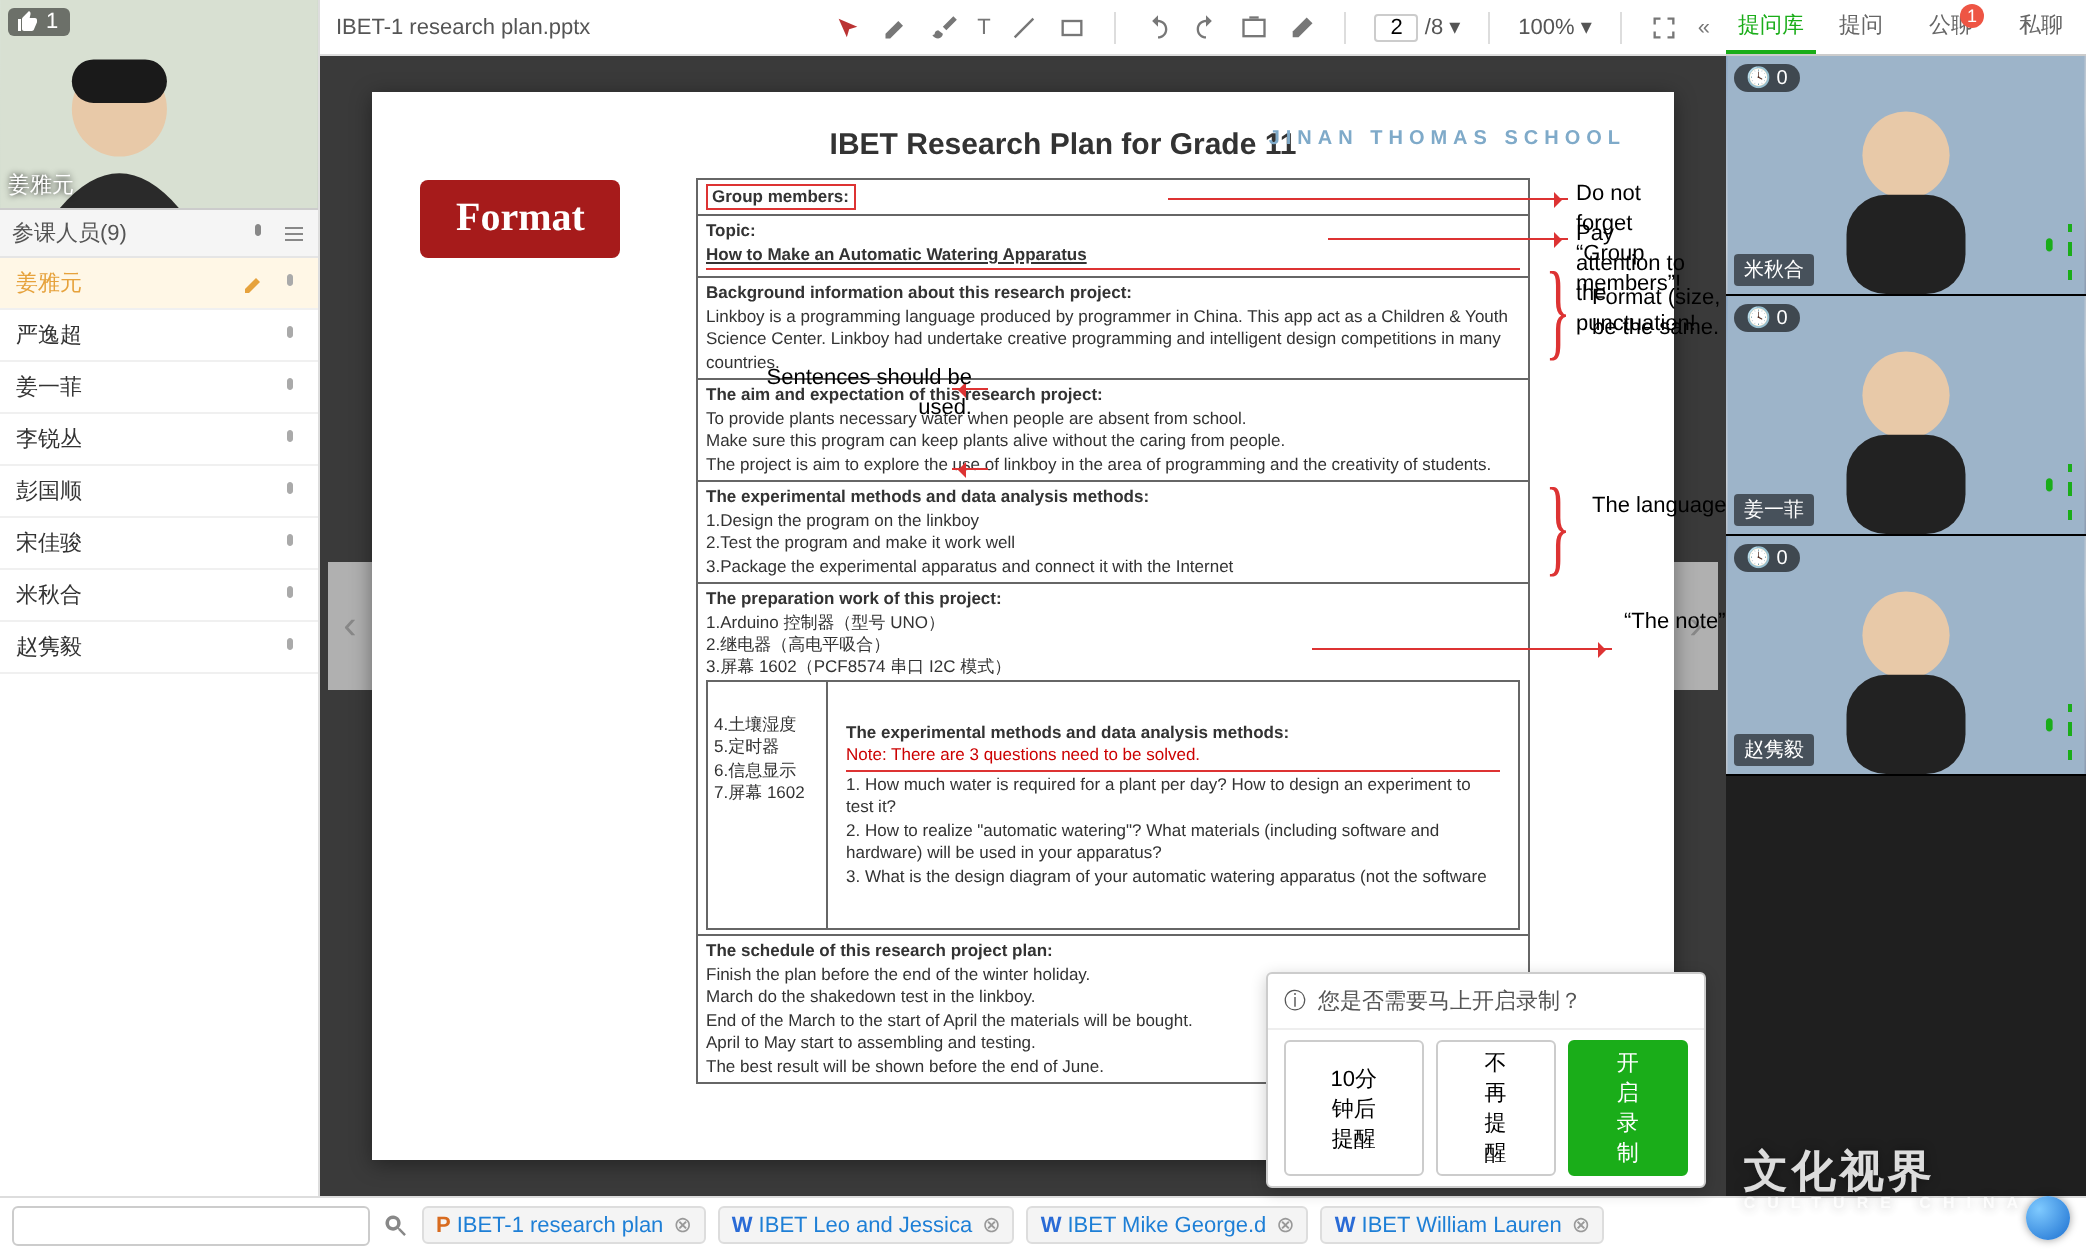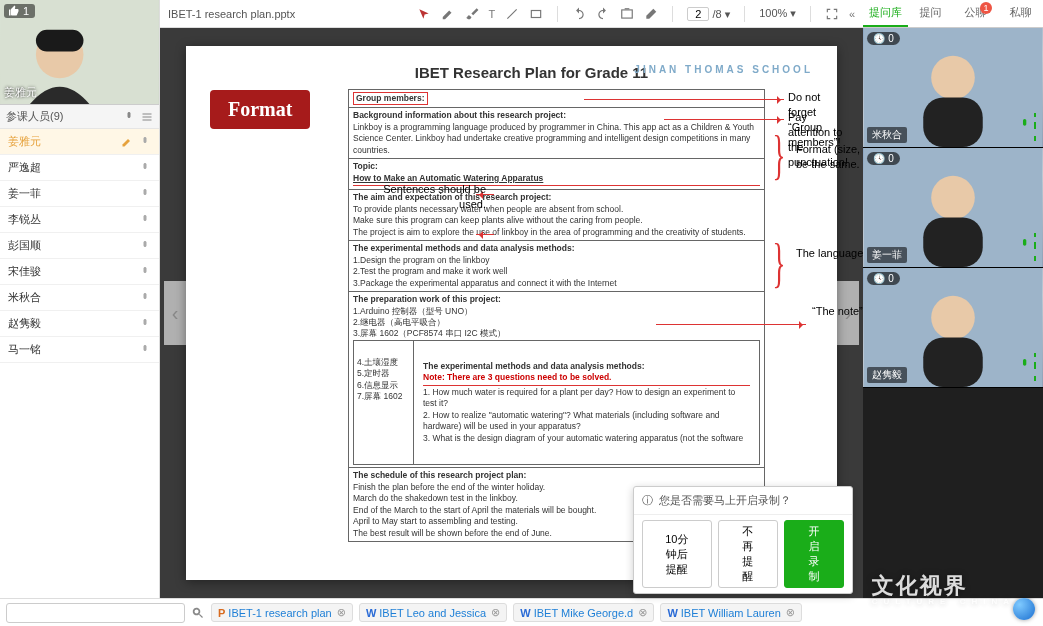--- a/index.html
+++ b/index.html
@@ -35,21 +35,21 @@
   .slide-title{text-align:center;font-weight:bold;font-size:15px;margin-bottom:8px;margin-left:140px;margin-right:100px}
   .school{position:absolute;top:18px;right:24px;font-size:10px;letter-spacing:3px;color:#7faac9;font-weight:600}
   .format-tag{position:absolute;top:44px;left:24px;background:#a61b1b;color:#fff;font-family:Georgia,serif;font-weight:bold;font-size:20px;padding:8px 18px;border-radius:4px}
   .doc{margin-left:140px;margin-right:50px;border:1px solid #666;font-size:8.5px;line-height:1.35}
   .doc .sec{border-bottom:1px solid #666;padding:2px 4px}
   .doc .sec:last-child{border-bottom:none}
   .doc b{font-weight:bold}
   .doc .gm{border:1px solid #d33;display:inline-block;padding:0 2px}
   .doc .redline{border-top:1px solid #d33;margin:1px 0}
   .doc .inset{border:1px solid #666;margin:2px;padding:2px 4px}
-  .doc .inset .note{color:#c00;font-weight:bold}
+  .doc .inset .note{color:#c00;font-weight:normal}
   .ann{position:absolute;font-size:11px;line-height:1.35;color:#000}
   .arrow-h{position:absolute;height:0;border-top:1.5px solid #d33}
   .arrow-h:after{content:"";position:absolute;right:-1px;top:-4px;border:4px solid transparent;border-left-color:#d33}
   .arrow-h.rev:after{right:auto;left:-1px;border-left-color:transparent;border-right-color:#d33}
   .brace{position:absolute;font-size:54px;color:#d33;font-family:Georgia,serif;line-height:1;transform:scaleX(.5)}
   .footer-right{position:absolute;bottom:6px;right:18px;font-size:10px;color:#444}
   .hand{position:absolute;right:32px;bottom:48px;font-size:18px;color:#555}
   .right{width:180px;background:#1f1f1f;display:flex;flex-direction:column}
   .rtabs{display:flex;background:#fff;font-size:11px;border-bottom:1px solid #ccc}
   .rtab{flex:1;text-align:center;padding:5px 2px;color:#666;cursor:pointer;position:relative}
@@ -173,28 +173,20 @@
             </span>
           </div>
           <div class="prow">
             <span>赵隽毅</span>
             <span class="tools">
               <svg viewBox="0 0 24 24" fill="#aaa">
                 <path d="M12 14c1.66 0 3-1.34 3-3V5c0-1.66-1.34-3-3-3S9 3.34 9 5v6c0 1.66 1.34 3 3 3z"></path>
               </svg>
             </span>
           </div>
-          <div class="prow">
-            <span>马一铭</span>
-            <span class="tools">
-              <svg viewBox="0 0 24 24" fill="#aaa">
-                <path d="M12 14c1.66 0 3-1.34 3-3V5c0-1.66-1.34-3-3-3S9 3.34 9 5v6c0 1.66 1.34 3 3 3z"></path>
-              </svg>
-            </span>
-          </div>
         </div>
   </aside>
 
   <section class="center">
     <div class="topbar">
       <span class="file-title">IBET-1 research plan.pptx</span>
       <span class="tb-spacer"></span>
       <div class="tb-group">
         <span class="tb-btn accent">
               <svg viewBox="0 0 24 24" fill="currentColor">
@@ -264,22 +256,22 @@
     <div class="slide-wrap">
       <div class="nav left-n">‹</div>
       <div class="nav right-n">›</div>
       <div class="slide">
         <div class="school">JINAN THOMAS SCHOOL</div>
         <div class="slide-title">IBET Research Plan for Grade 11</div>
         <div class="format-tag">Format</div>
 
         <div class="doc">
           <div class="sec"><b class="gm">Group members:</b></div>
+          <div class="sec"><b>Topic:</b><br><b><u>How to Make an Automatic Watering Apparatus</u></b><div class="redline"></div></div>
           <div class="sec"><b>Background information about this research project:</b><br><span>Linkboy is a programming language produced by programmer in China. This app act as a Children &amp; Youth Science Center. Linkboy had undertake creative programming and intelligent design competitions in many countries.</span></div>
-          <div class="sec"><b>Topic:</b><br><b><u>How to Make an Automatic Watering Apparatus</u></b><div class="redline"></div></div>
           <div class="sec"><b>The aim and expectation of this research project:</b><br><span>To provide plants necessary water when people are absent from school.</span><br><span>Make sure this program can keep plants alive without the caring from people.</span><br><span>The project is aim to explore the use of linkboy in the area of programming and the creativity of students.</span></div>
           <div class="sec"><b>The experimental methods and data analysis methods:</b><br><span>1.Design the program on the linkboy</span><br><span>2.Test the program and make it work well</span><br><span>3.Package the experimental apparatus and connect it with the Internet</span></div>
           <div class="sec"><b>The preparation work of this project:</b><br>
             <span>1.Arduino 控制器（型号 UNO）</span><br>
             <span>2.继电器（高电平吸合）</span><br>
             <span>3.屏幕 1602（PCF8574 串口 I2C 模式）</span><br>
             <table class="under">
                   <tbody>
                     <tr>
               <td style="width:60px">

